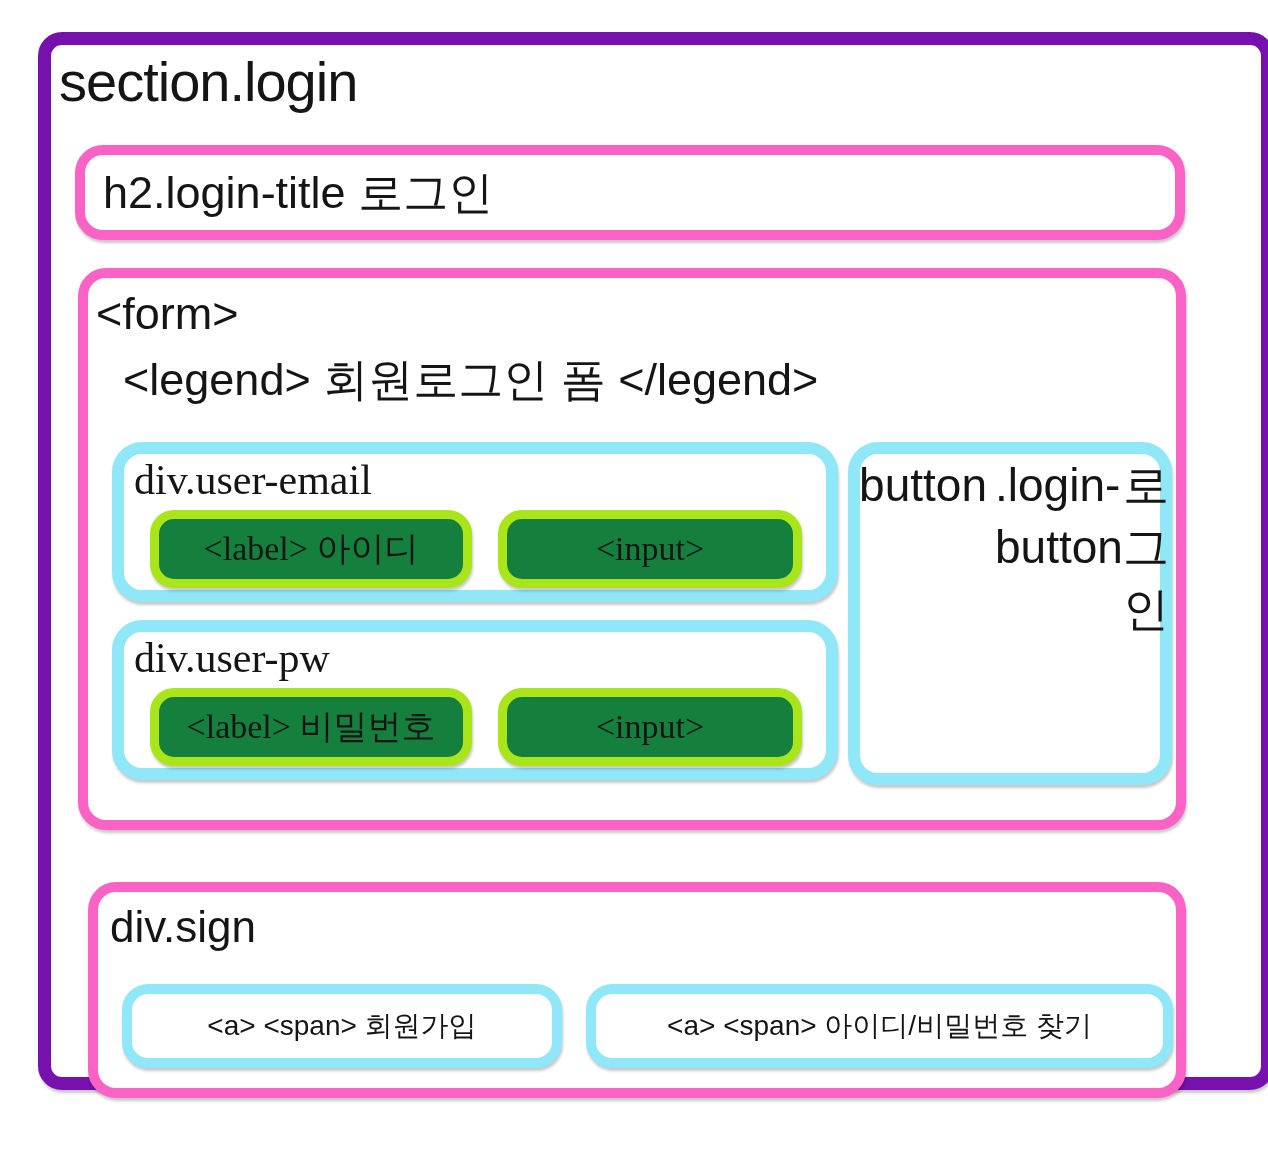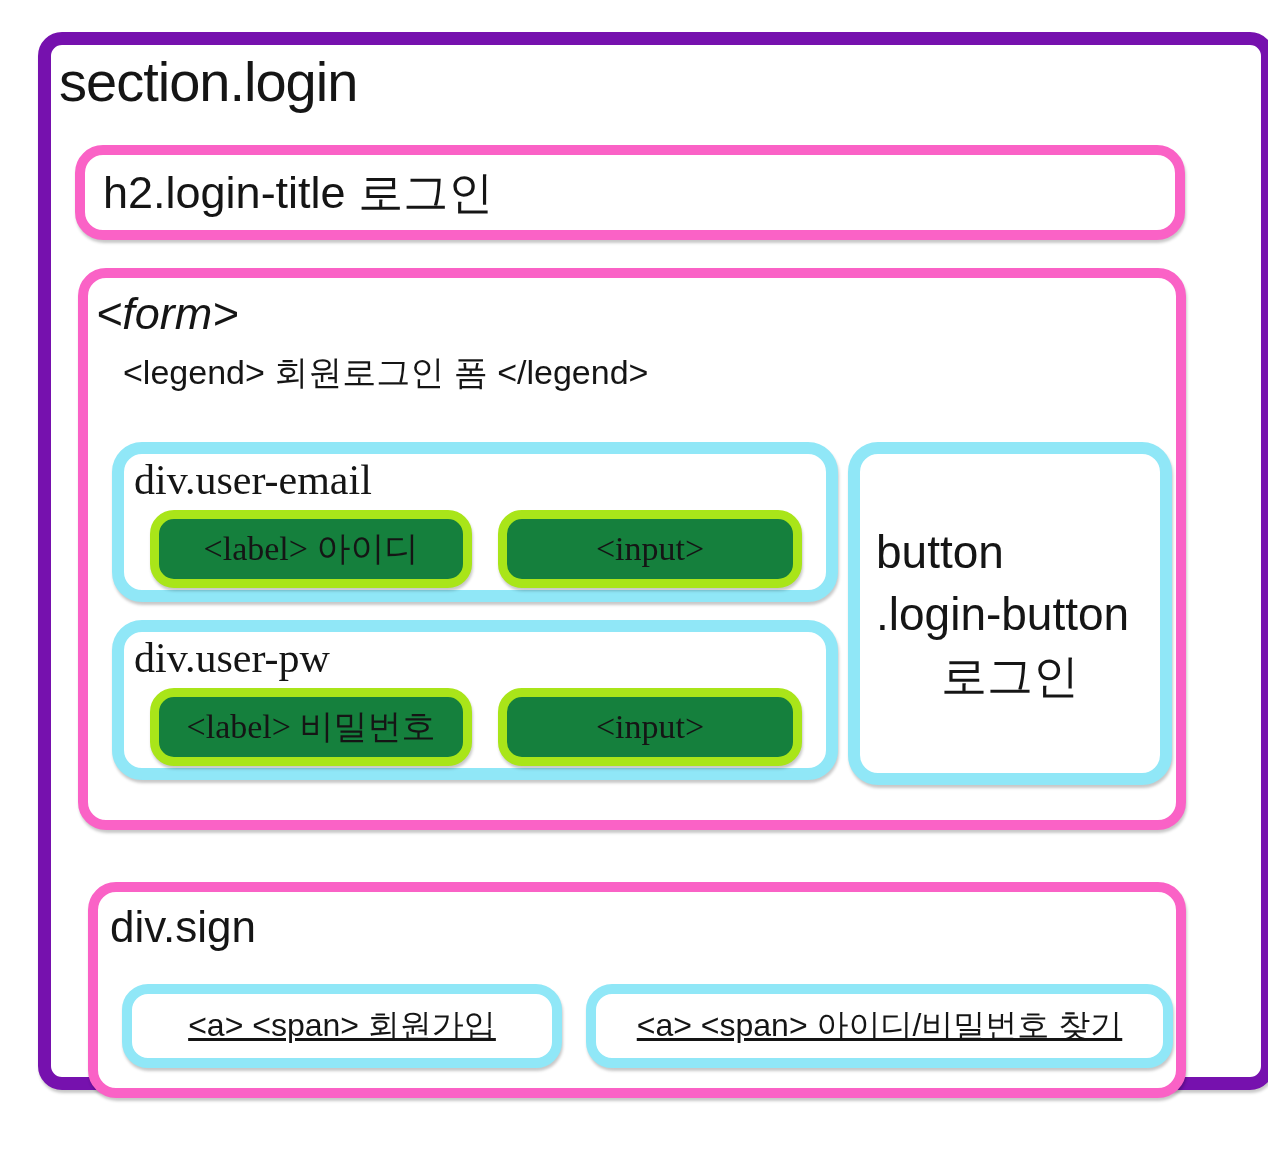--- a/index.html
+++ b/index.html
@@ -21,22 +21,22 @@
   .h2-box {
     left:24px; top:100px; width:1110px; height:95px;
     border:10px solid #FA62C6; border-radius:28px;
     display:flex; align-items:center; padding-left:18px; font-size:45px;
   }
 
   .form-box {
     left:27px; top:223px; width:1108px; height:562px;
     border:10px solid #FA62C6; border-radius:28px;
   }
-  .form-tag   { position:absolute; left:8px;  top:10px; font-size:45px;font-style:italic; }
-  .legend-tag { position:absolute; left:35px; top:72px; font-size:34px; }
+  .form-tag   { position:absolute; left:8px;  top:10px; font-size:45px; }
+  .legend-tag { position:absolute; left:35px; top:72px; font-size:45px; }
 
   .email-box, .pw-box {
     left:24px; width:726px; height:160px;
     border:12px solid #90E7F7; border-radius:30px;font-family:Liberation Serif, serif;
   }
   .email-box { top:164px; }
   .pw-box    { top:342px;padding-left:8px; }
   .group-label { position:absolute; left:10px; top:2px; font-size:42px; }
 
   .green-row { position:absolute; left:26px; top:56px; display:flex; gap:26px; }
@@ -44,37 +44,36 @@
     background:#15803d; border:9px solid #A9E519; border-radius:24px;
     height:78px; display:flex; align-items:center; justify-content:center;
     font-size:34px;
   }
   .label-box { width:322px; }
   .input-box { width:304px; }
 
   .button-box {
     left:760px; top:164px; width:324px; height:343px;
     border:12px solid #90E7F7; border-radius:30px;
-    display:flex; flex-direction:column; justify-content:center;
+    display:flex; flex-direction:row; justify-content:center;
     font-size:46px; line-height:62px; padding:0 8px;
   }
   .btn-line.left   { text-align:left; padding-left:8px; }
   .btn-line.center { text-align:center; }
 
   .sign-box {
     left:37px; top:805px; width:1098px; height:216px;
     border:10px solid #FA62C6; border-radius:28px;margin-top:32px;
   }
   .sign-label { position:absolute; left:12px; top:10px; font-size:44px; }
   .sign-row { position:absolute; left:24px; top:92px; display:flex; gap:24px; }
   .cyan-pill {
     background:#fff; border:10px solid #90E7F7; border-radius:26px;
     height:84px; display:flex; align-items:center; justify-content:center;
-    font-size:32px;
-    text-decoration:underline;
+    font-size:28px;
   }
   .pill-signup { width:440px; }
   .pill-find   { width:587px; }
 </style>
 </head>
 <body>
 
 <div class="page">
   <div class="box outer shadow">
 

